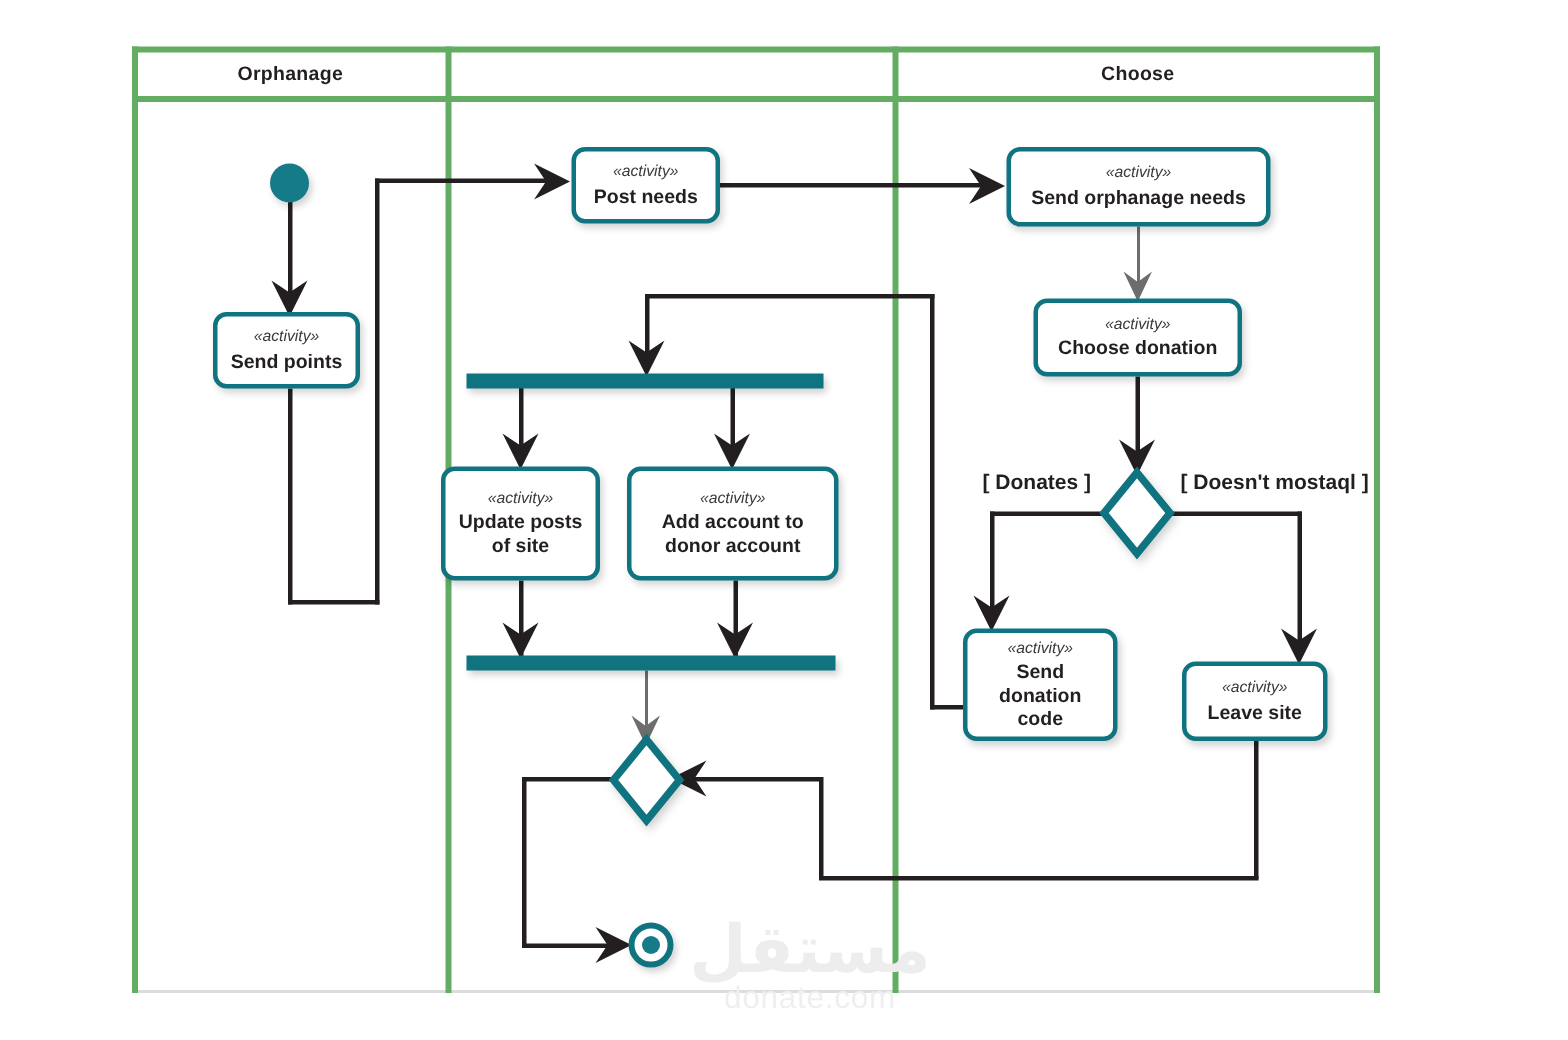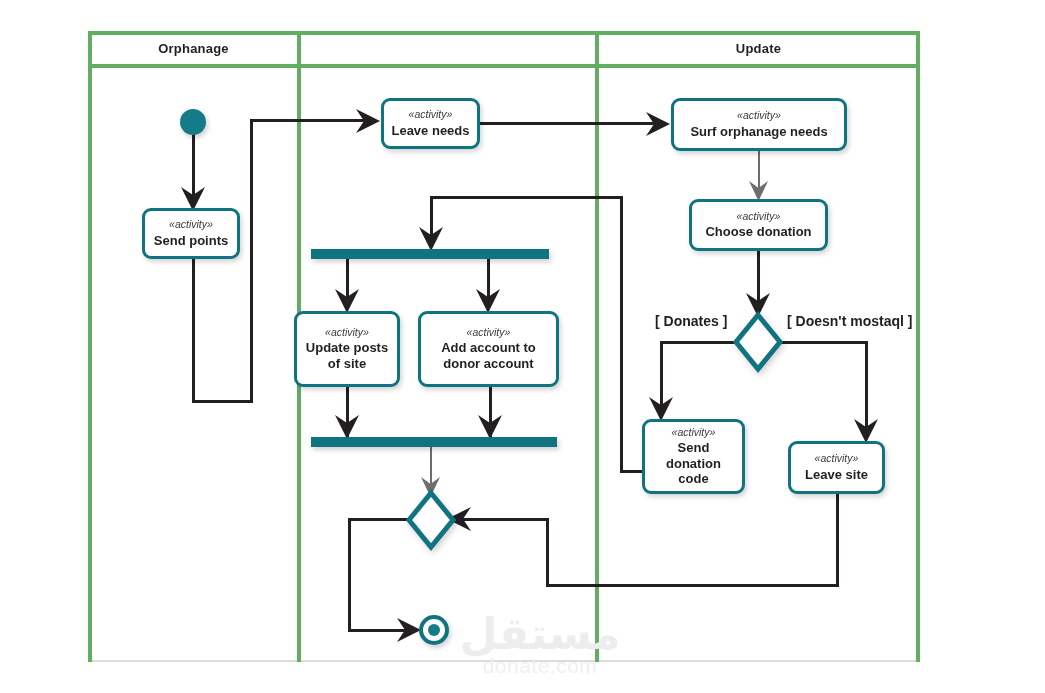--- a/index.html
+++ b/index.html
@@ -83,21 +83,21 @@
       </div>
       <div class="lane-body"></div>
     </div>
 
     <div class="lane-col" style="left:211px;width:298px;">
       <div class="lane-body"></div>
     </div>
 
     <div class="lane-col" style="left:509px;width:323px;">
       <div class="lane-head">
-        <span class="lane-head-label">Update</span>
+        <span class="lane-head-label">Choose</span>
       </div>
       <div class="lane-body"></div>
     </div>
 
     <div class="hline-top"></div>
     <div class="hline-mid"></div>
     <div class="hline-bot"></div>
     <div class="vline" style="left:0;"></div>
     <div class="vline" style="left:209px;"></div>
     <div class="vline" style="left:507px;"></div>
@@ -244,26 +244,26 @@
   <div class="guard" style="left:655px;top:313px;">[ Donates ]</div>
   <div class="guard" style="left:787px;top:313px;">[ Doesn't mostaql ]</div>
 
   <div class="node" style="left:142px;top:208px;width:98px;height:51px;">
     <div class="stereo">«activity»</div>
     <div class="nlabel">Send points</div>
   </div>
 
   <div class="node" style="left:381px;top:98px;width:99px;height:51px;">
     <div class="stereo">«activity»</div>
-    <div class="nlabel">Leave needs</div>
+    <div class="nlabel">Post needs</div>
   </div>
 
   <div class="node" style="left:671px;top:98px;width:176px;height:53px;">
     <div class="stereo">«activity»</div>
-    <div class="nlabel">Surf orphanage needs</div>
+    <div class="nlabel">Send orphanage needs</div>
   </div>
 
   <div class="node" style="left:689px;top:199px;width:139px;height:52px;">
     <div class="stereo">«activity»</div>
     <div class="nlabel">Choose donation</div>
   </div>
 
   <div class="node" style="left:642px;top:419px;width:103px;height:75px;">
     <div class="stereo">«activity»</div>
     <div class="nlabel">

